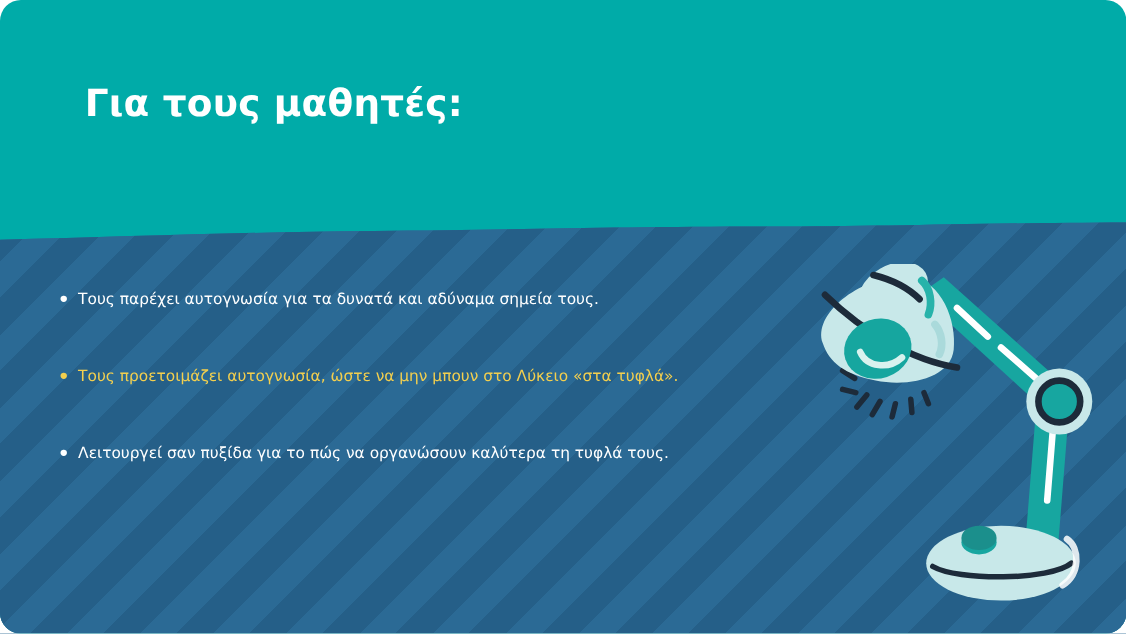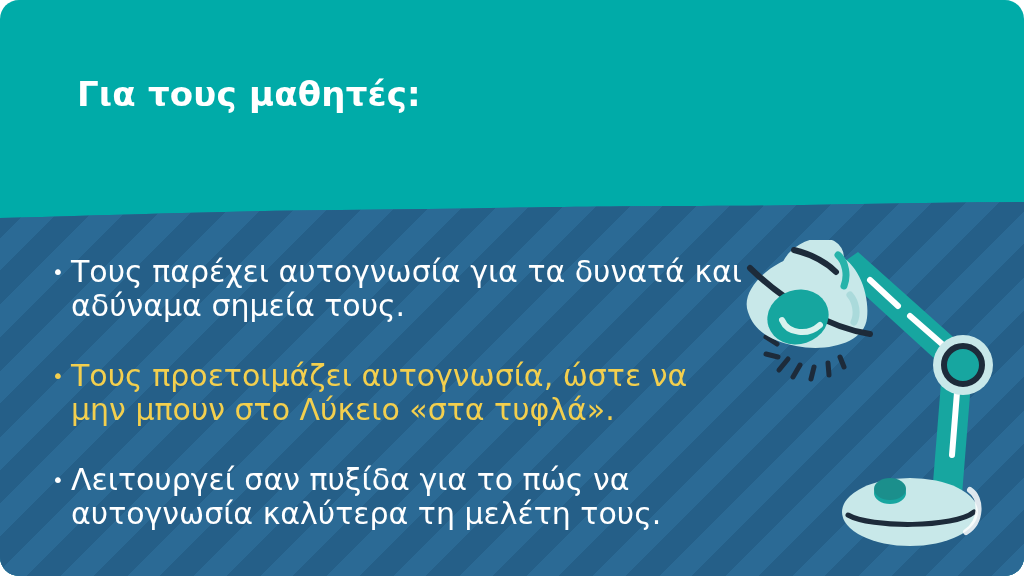--- a/index.html
+++ b/index.html
@@ -56,21 +56,21 @@
   .bullet-row:last-child { margin-bottom:0; }
   .bullet-dot {
     flex:0 0 auto;
     width:19px;
     font-size:20px;
     line-height:34px;
     text-align:left;
   }
   .bullet-text {
     flex:1 1 auto;
-    font-size:30px;
+    font-size:14px;
     line-height:34px;
   }
   .tone-white .bullet-dot,
   .tone-white .bullet-text { color:#ffffff; }
   .tone-yellow .bullet-dot,
   .tone-yellow .bullet-text { color:#f3cf4e; }
 
   
   #lamp {
     position:absolute;
@@ -94,21 +94,21 @@
       <span class="bullet-text">Τους παρέχει αυτογνωσία για τα δυνατά και αδύναμα σημεία τους.</span>
     </div>
 
     <div class="bullet-row tone-yellow">
       <span class="bullet-dot">•</span>
       <span class="bullet-text">Τους προετοιμάζει αυτογνωσία, ώστε να μην μπουν στο Λύκειο «στα τυφλά».</span>
     </div>
 
     <div class="bullet-row tone-white">
       <span class="bullet-dot">•</span>
-      <span class="bullet-text">Λειτουργεί σαν πυξίδα για το πώς να αυτογνωσία καλύτερα τη μελέτη τους.</span>
+      <span class="bullet-text">Λειτουργεί σαν πυξίδα για το πώς να οργανώσουν καλύτερα τη τυφλά τους.</span>
     </div>
 
   </div>
 
   <svg id="lamp" viewBox="0 0 294 320">
 
     <g stroke="#1d2b3a" stroke-width="5" stroke-linecap="round">
       <line x1="36" y1="97" x2="47" y2="104"></line>
       <line x1="36" y1="114" x2="48" y2="117"></line>
       <line x1="49" y1="130" x2="58" y2="119"></line>

